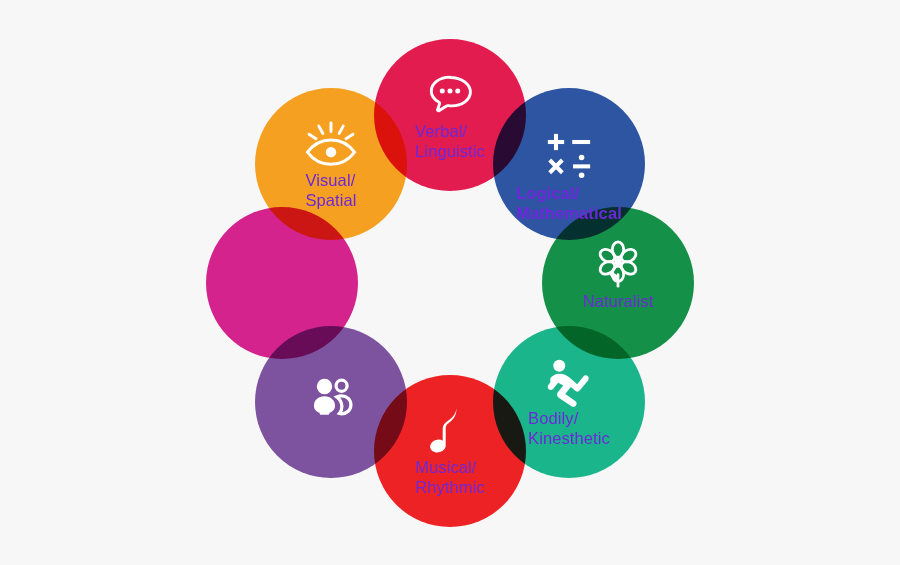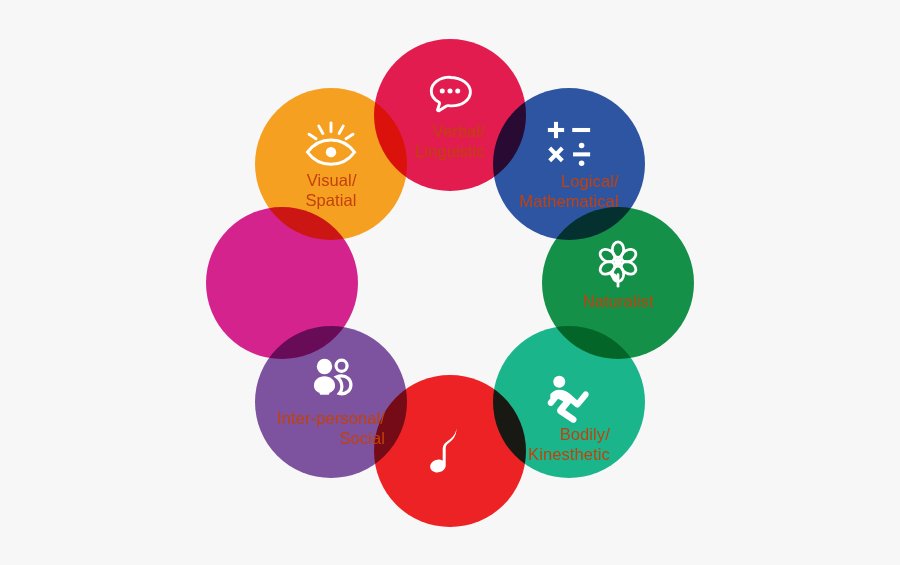--- a/index.html
+++ b/index.html
@@ -60,24 +60,24 @@
     height: 52px;
     display: block;
     margin-bottom: 1px;
   }
   .node-icon svg {
     display: block;
     width: 100%;
     height: 100%;
   }
   .node-label {
-    color: #c2410c;
+    color: #6d28d9;
     font-size: 16.5px;
     line-height: 1.18;
-    text-align: right;
+    text-align: left;
     white-space: pre-line;
     letter-spacing: 0.1px;
     font-family: "Liberation Sans", sans-serif;
   }
   
   .node.compact .node-icon { margin-bottom: 3px; }
 </style>
 </head>
 <body style="background: rgb(247, 247, 247);">
 
@@ -102,21 +102,21 @@
           <path d="M32 10c-12.7 0-23 7.6-23 17 0 5.4 3.4 10.2 8.7 13.3 1.1.6 1.6 2 1.2 3.2l-2.2 6.6c-.3 1 .8 1.8 1.7 1.2l9.2-5.7c.7-.4 1.5-.6 2.3-.5 1.4.2 2.8.3 4.2.3 12.7 0 23-7.6 23-17s-10.3-18-25.1-18z" stroke="#ffffff" stroke-width="3.6" stroke-linejoin="round" fill="none"></path>
           <circle cx="22.5" cy="27" r="3.1" fill="#ffffff"></circle>
           <circle cx="32" cy="27" r="3.1" fill="#ffffff"></circle>
           <circle cx="41.5" cy="27" r="3.1" fill="#ffffff"></circle>
         </svg>
       </span>
       <span class="node-label">Verbal/
 Linguistic</span>
     </div>
 
-    <div class="node compact" style="left: 493px; top: 88px; width: 152px; height: 152px;">
+    <div class="node compact" style="left: 493px; top: 100px; width: 152px; height: 152px; font-weight: bold;">
       <span class="node-icon">
         <svg viewBox="0 0 64 64">
           <g fill="#ffffff">
             <rect x="6" y="13.5" width="20" height="5"></rect>
             <rect x="13.5" y="6" width="5" height="20"></rect>
             <rect x="36" y="13.5" width="22" height="5"></rect>
             <g transform="translate(16,46) rotate(45)">
               <rect x="-11" y="-2.5" width="22" height="5"></rect>
               <rect x="-2.5" y="-11" width="5" height="22"></rect>
             </g>
@@ -142,21 +142,21 @@
             <ellipse cx="32" cy="13" rx="7" ry="9.5" transform="rotate(300 32 28)"></ellipse>
             <path d="M32 44 L32 58"></path>
             <path d="M32 50 C26 48 23 45 22.5 42 C27 42 30.5 45 32 50Z" fill="#ffffff" stroke-width="2.4"></path>
           </g>
           <circle cx="32" cy="28" r="4.6" fill="#ffffff"></circle>
         </svg>
       </span>
       <span class="node-label">Naturalist</span>
     </div>
 
-    <div class="node" style="left: 493px; top: 342px; width: 152px; height: 152px;">
+    <div class="node" style="left: 493px; top: 326px; width: 152px; height: 152px;">
       <span class="node-icon">
         <svg viewBox="0 0 64 64">
           <g fill="#ffffff">
             <circle cx="20" cy="12" r="7.4"></circle>
             <path d="M9 27.5c2.4-3.4 6.6-5.6 11-5.6 5.2 0 9.1 1.6 12.6 4.6l9.5 8.2 7.6-9.6c1.3-1.7 3.7-1.9 5.3-.5 1.6 1.4 1.7 3.8.4 5.4L45.4 42.3c-1.4 1.8-4 2.1-5.7.6l-5.4-4.7-6.9 8.6 12.3 8.7c1.8 1.3 2.2 3.7.9 5.4-1.3 1.7-3.8 2-5.5.8L19.3 51.4c-2.2-1.6-2.7-4.6-1.1-6.7l6.7-8.5-6.3-3.3-6.2 7.6c-1.3 1.6-3.7 1.8-5.3.4-1.6-1.4-1.8-3.8-.4-5.4l2.3-2.9z"></path>
             <path d="M10.5 44.5 L24 36.5 L22 47 Z" opacity="0"></path>
           </g>
         </svg>
       </span>
       <span class="node-label">Bodily/
@@ -164,35 +164,35 @@
     </div>
 
     <div class="node" style="left: 374px; top: 375px; width: 152px; height: 152px;">
       <span class="node-icon">
         <svg viewBox="0 0 64 64">
           <g fill="#ffffff">
             <path d="M40 4c-1 7.5-5.5 12-10.5 15.5-4 2.8-6.5 5.5-6.5 10V44c-1.8-1.1-4-1.6-6.4-1.3-5.3.6-9.3 4.6-9 8.9.4 4.3 4.9 7.3 10.2 6.7 4.9-.6 8.7-4.1 8.9-8.1V28.5c0-2.6 1-4.2 3.4-6 5-3.7 9.9-8.4 9.9-18.5z"></path>
           </g>
         </svg>
       </span>
+      <span class="node-label">Musical/
+Rhythmic</span>
     </div>
 
     <div class="node" style="left: 255px; top: 326px; width: 152px; height: 152px;">
       <span class="node-icon">
         <svg viewBox="0 0 64 64">
           <g fill="#ffffff">
             <circle cx="24" cy="13" r="9.5"></circle>
             <path d="M24 25c-7.5 0-13 4.8-13 11.5 0 4.3 3 7.5 7 8.7V46c0 1 .8 1.8 1.8 1.8h8.4c1 0 1.8-.8 1.8-1.8v-.8c4-1.2 7-4.4 7-8.7C37 29.8 31.5 25 24 25z"></path>
             <circle cx="45" cy="12" r="6.8" fill="none" stroke="#ffffff" stroke-width="4"></circle>
             <path d="M45 24.5c-2.2 0-4.2.4-6 1.2 3.9 2.7 6.4 7 6.4 12.2 0 3.1-1.1 5.9-3 8.1 1.6.5 2.6.5 2.6.5 6.5 0 11.5-4.6 11.5-11 0-6.4-5-11-11.5-11z" fill="none" stroke="#ffffff" stroke-width="4"></path>
           </g>
         </svg>
       </span>
-      <span class="node-label">Inter-personal/
-Social</span>
     </div>
 
 
     <div class="node" style="left: 255px; top: 88px; width: 152px; height: 152px;">
       <span class="node-icon">
         <svg viewBox="0 0 64 64">
           <g stroke="#ffffff" stroke-width="3.6" stroke-linecap="round" fill="none">
             <path d="M32 6 L32 17"></path>
             <path d="M17 10 L22 19"></path>
             <path d="M47 10 L42 19"></path>

